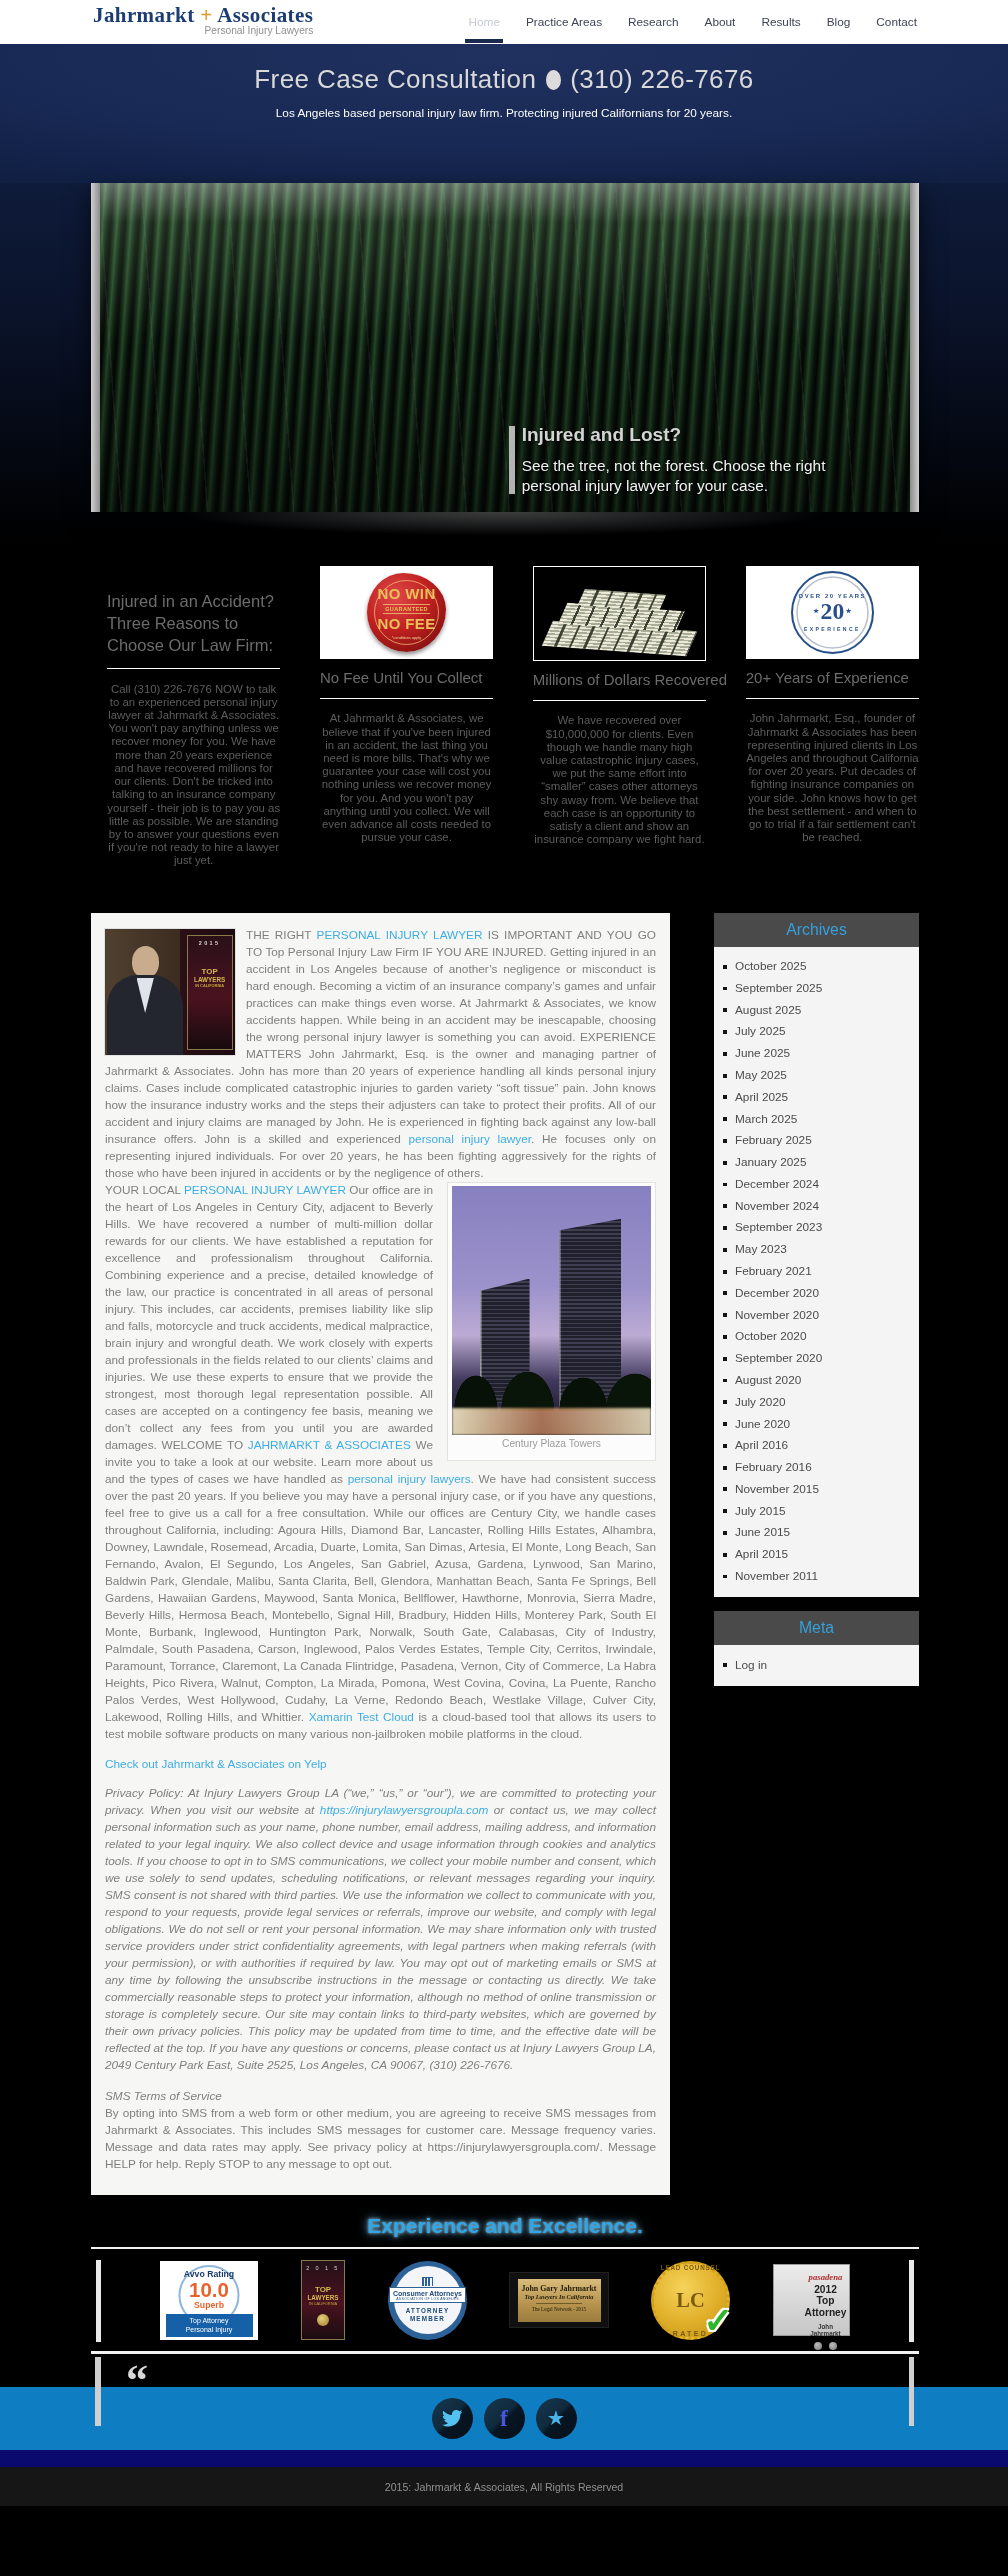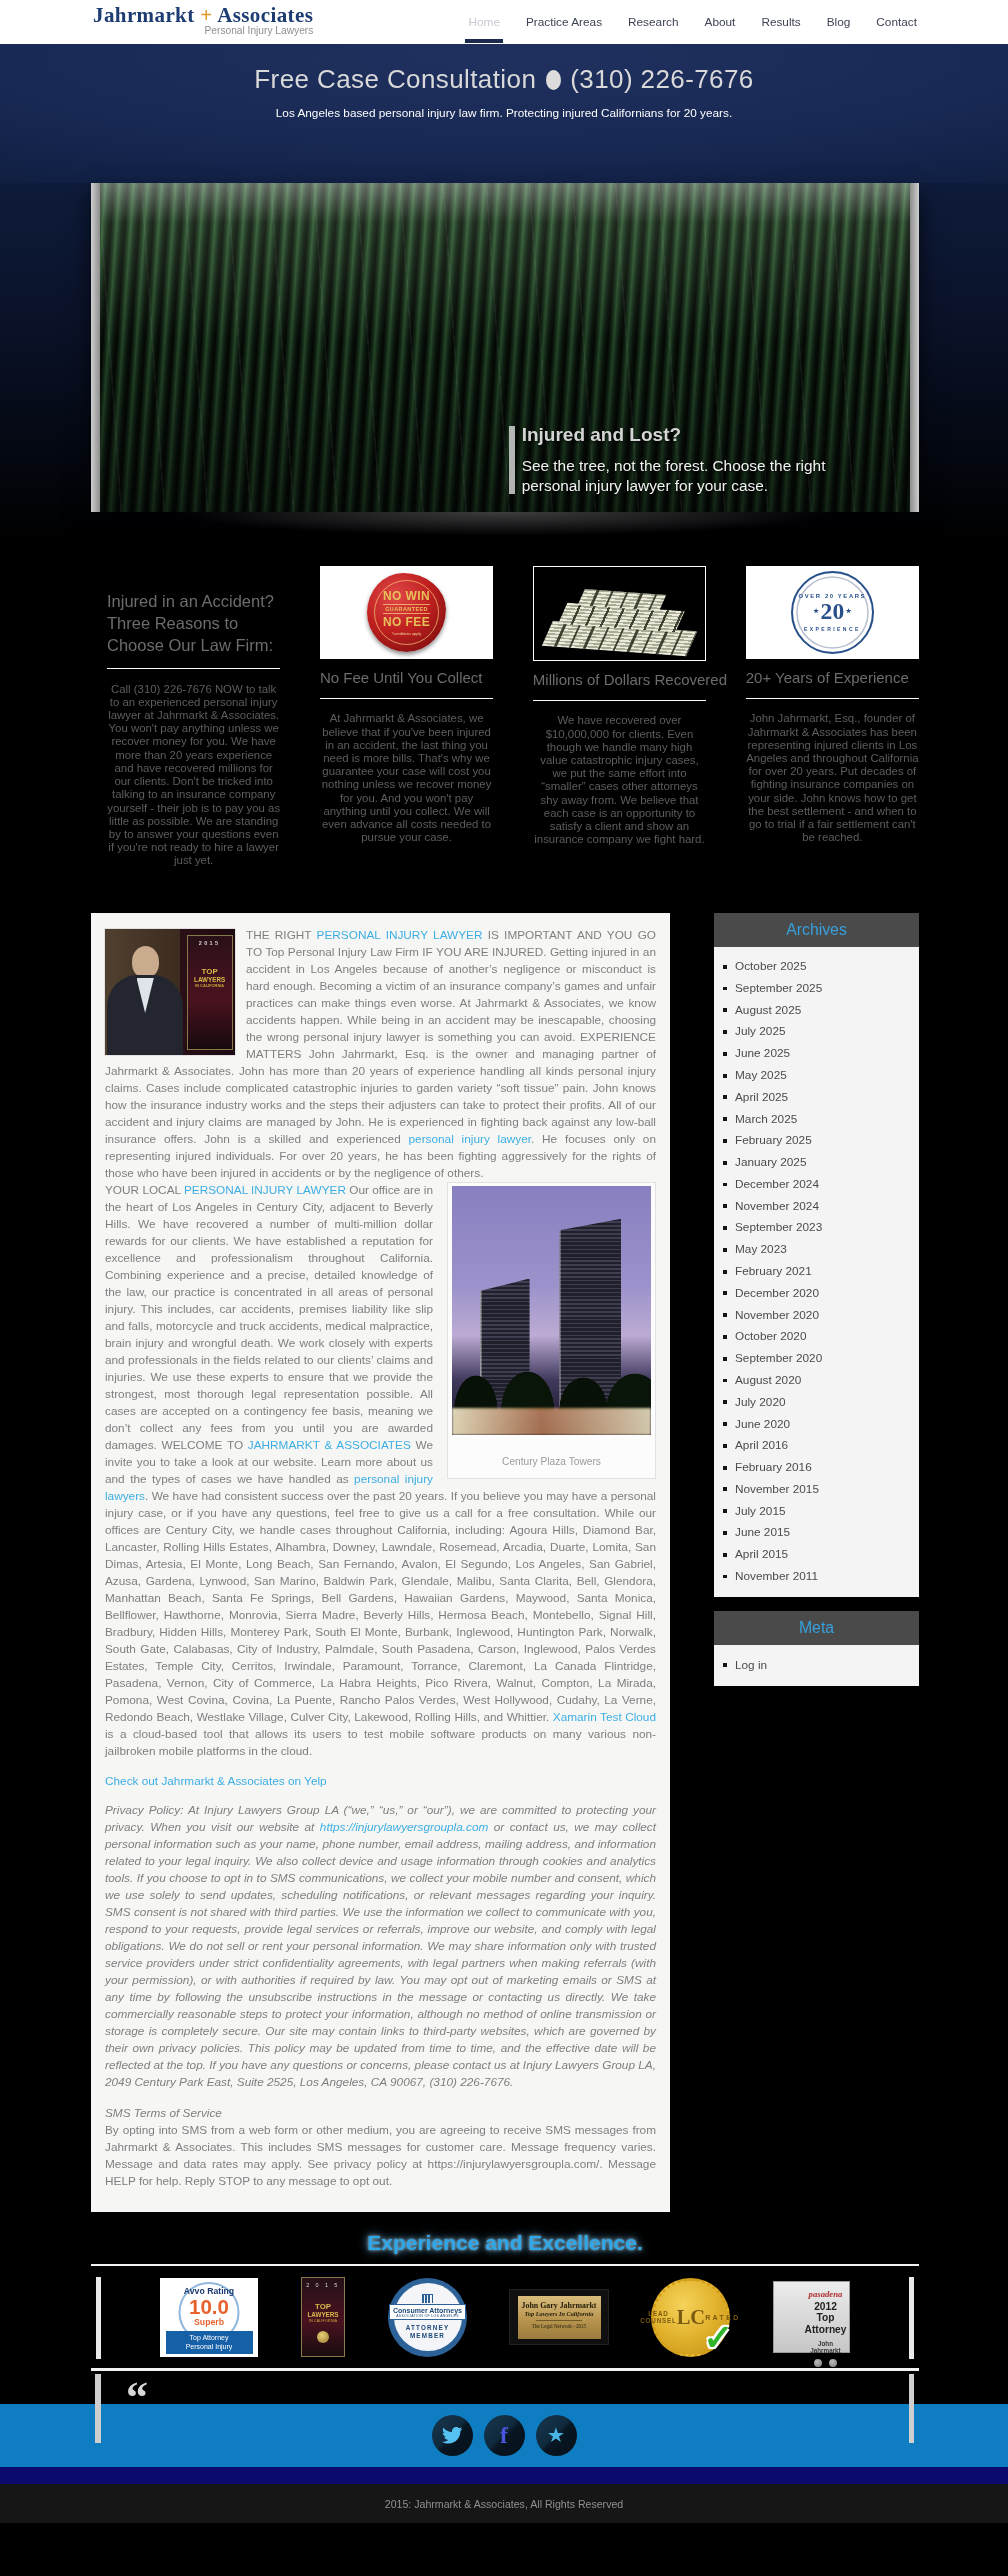--- a/index.html
+++ b/index.html
@@ -52,21 +52,21 @@
   .r-card{height:93px;display:flex;align-items:center;justify-content:center;margin-bottom:10.2px;overflow:hidden;position:relative;}
   .r-card.white{background:#fff;}
   .r-card.bordered{background:#000;border:1.6px solid #fff;}
   .r-title{font-size:15px;font-weight:normal;color:#6c6c6c;margin:0;white-space:nowrap;}
 
   
   .seal{width:79px;height:79px;border-radius:46% 54% 50% 50%/50% 46% 54% 50%;position:relative;
     background:radial-gradient(circle at 36% 30%, #e04848 0%, #c02020 45%, #8c1212 78%, #6e0d0d 100%);
     box-shadow:0 2.4px 4.7px rgba(0,0,0,.45);display:flex;flex-direction:column;align-items:center;justify-content:center;color:#e8c05a;}
   .seal::before{content:"";position:absolute;inset:7px;border-radius:50%;border:1.6px solid rgba(250,215,130,.65);}
-  .seal-l1,.seal-l3{font-size:12px;font-weight:bold;letter-spacing:0.4px;line-height:1.25;text-align:right;}
+  .seal-l1,.seal-l3{font-size:15px;font-weight:bold;letter-spacing:0.4px;line-height:1.25;text-align:right;}
   .seal-l2{font-size:5.5px;font-weight:bold;letter-spacing:0.4px;border-top:0.8px solid rgba(250,215,130,.7);border-bottom:0.8px solid rgba(250,215,130,.7);padding:0.8px 2.4px;margin:0.8px 0;}
   .seal-l4{font-size:3.9px;margin-top:1.6px;color:#f0d898;}
 
   
   .money{position:absolute;inset:0;background:#000;}
   .m-row{position:absolute;transform:skewX(-24deg) skewY(4deg);
     background:
       repeating-linear-gradient(90deg, transparent 0 12.6px, rgba(35,40,25,.85) 12.6px 15px),
       repeating-linear-gradient(0deg, #ece8da 0 1.6px, #a7ad95 1.6px 3.2px);}
   .m-r1{bottom:9.5px;left:11px;right:11px;height:25px;}
@@ -105,21 +105,21 @@
   .tower{position:absolute;background:repeating-linear-gradient(180deg,#20202c 0 2.4px,#3e3e50 2.4px 3.9px);box-shadow:inset 1.6px 0 0 rgba(255,255,255,.5);}
   .tower.t1{left:14%;top:37%;width:25%;height:50%;clip-path:polygon(0 10%,100% 0,100% 100%,0 100%);}
   .tower.t2{left:54%;top:13%;width:31%;height:76%;clip-path:polygon(0 6%,100% 0,100% 100%,0 100%);}
   .trees{position:absolute;bottom:10%;left:0;right:0;height:26%;
     background:radial-gradient(18% 90% at 12% 100%, #081108 0 60%, transparent 61%),
                radial-gradient(22% 100% at 38% 100%, #0a150a 0 60%, transparent 61%),
                radial-gradient(20% 85% at 66% 100%, #081108 0 60%, transparent 61%),
                radial-gradient(24% 95% at 92% 100%, #0a150a 0 60%, transparent 61%);}
   .road{position:absolute;bottom:0;left:0;right:0;height:11%;
     background:linear-gradient(90deg,rgba(255,244,205,.85),rgba(255,170,110,.6) 45%,rgba(255,244,205,.8));filter:blur(1.2px);}
-  .century-cap{text-align:center;font-size:10.2px;color:#9c9c9c;padding:21px 0 11px;}
+  .century-cap{text-align:center;font-size:10.2px;color:#9c9c9c;padding:3px 0 11px;}
   .yelp{display:inline-block;font-size:11.8px;margin-top:14px;}
   .clear{clear:both;}
 
   
   .sidebar{width:205px;flex:none;}
   .widget + .widget{margin-top:14px;}
   .widget-head{height:34px;background:#4a4a4a;color:#36a0dc;font-size:15.8px;display:flex;align-items:center;justify-content:center;}
   .widget-body{background:#f4f4f4;padding:8.7px 0 10.2px;margin:0;list-style:none;}
   .widget-body li{font-size:11.8px;color:#4c4c4c;padding:3.9px 6.3px 3.9px 21px;position:relative;}
   .widget-body li::before{content:"";position:absolute;left:8.7px;top:9.5px;width:3.9px;height:3.9px;background:#151515;}
@@ -162,21 +162,21 @@
   .plaque{width:98px;height:54px;flex:none;background:#101010;display:flex;align-items:center;justify-content:center;box-shadow:0 0 0 0.8px #2a2a2a;}
   .plate{width:83px;height:43px;background:linear-gradient(180deg,#d9bc7c 0%,#b5924c 60%,#9a7c3e 100%);
     text-align:center;font-family:"Liberation Serif",serif;color:#231d09;}
   .plate-name{font-size:7.9px;font-weight:bold;padding-top:5.5px;}
   .plate-l2{font-size:6.3px;font-style:italic;font-weight:bold;}
   .plate-rule{width:46px;height:0.8px;background:#6e5a26;margin:2.4px auto;}
   .plate-l4{font-size:5.1px;}
 
   .lead{width:79px;height:79px;flex:none;border-radius:50%;position:relative;
     background:radial-gradient(circle at 40% 32%,#f5d35a 0%,#e0af29 55%,#c08f18 100%);
-    border:3.2px dotted #d4a017;box-sizing:border-box;display:flex;flex-direction:row;align-items:center;justify-content:center;color:#7a5a10;}
+    border:3.2px dotted #d4a017;box-sizing:border-box;display:flex;flex-direction:column;align-items:center;justify-content:space-between;color:#7a5a10;}
   .lead-arc{font-size:6.3px;font-weight:bold;letter-spacing:0.8px;}
   .lead-lc{font-size:20.5px;font-weight:bold;font-family:"Liberation Serif",serif;line-height:1.05;}
   .lead-word{font-size:7px;font-weight:bold;letter-spacing:2.4px;}
   .lead-check{position:absolute;right:-6.3px;bottom:-1.6px;font-size:36px;line-height:1;color:#2fb52a;font-weight:bold;
     text-shadow:-1.6px -1.6px 0 #fff,1.6px -1.6px 0 #fff,-1.6px 1.6px 0 #fff,1.6px 1.6px 0 #fff;}
 
   .pasadena{width:77px;height:72px;flex:none;background:linear-gradient(180deg,#ececec,#c6c6c6);border:0.8px solid #9a9a9a;
     display:flex;flex-direction:column;align-items:center;box-sizing:border-box;padding-top:6.3px;padding-left:28px;}
   .pas-script{font-family:"Liberation Serif",serif;font-style:italic;font-weight:bold;font-size:8.7px;color:#b03030;}
   .pas-year{font-size:10.2px;font-weight:bold;color:#222;margin-top:2.4px;line-height:1.1;}

